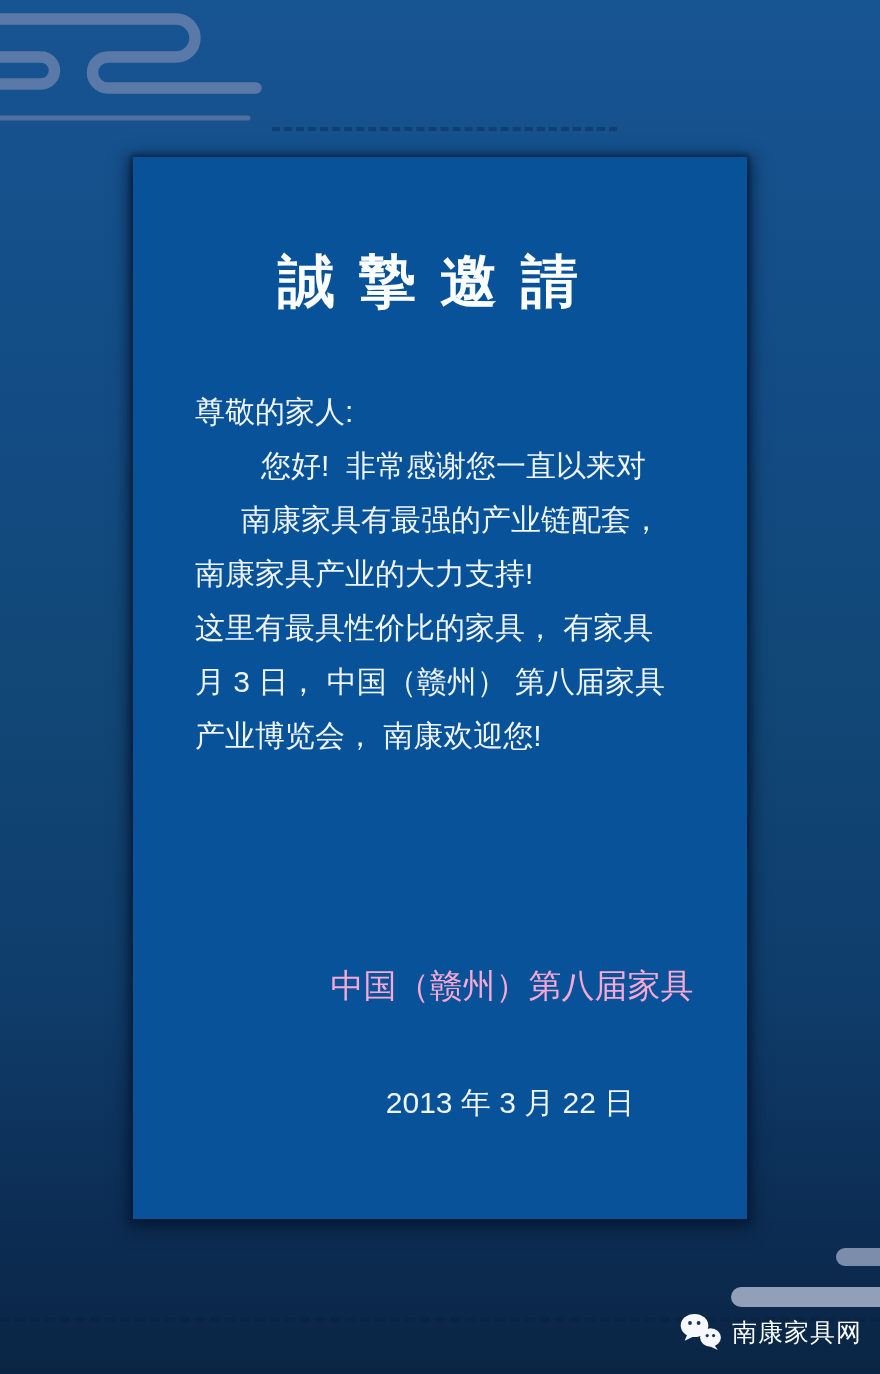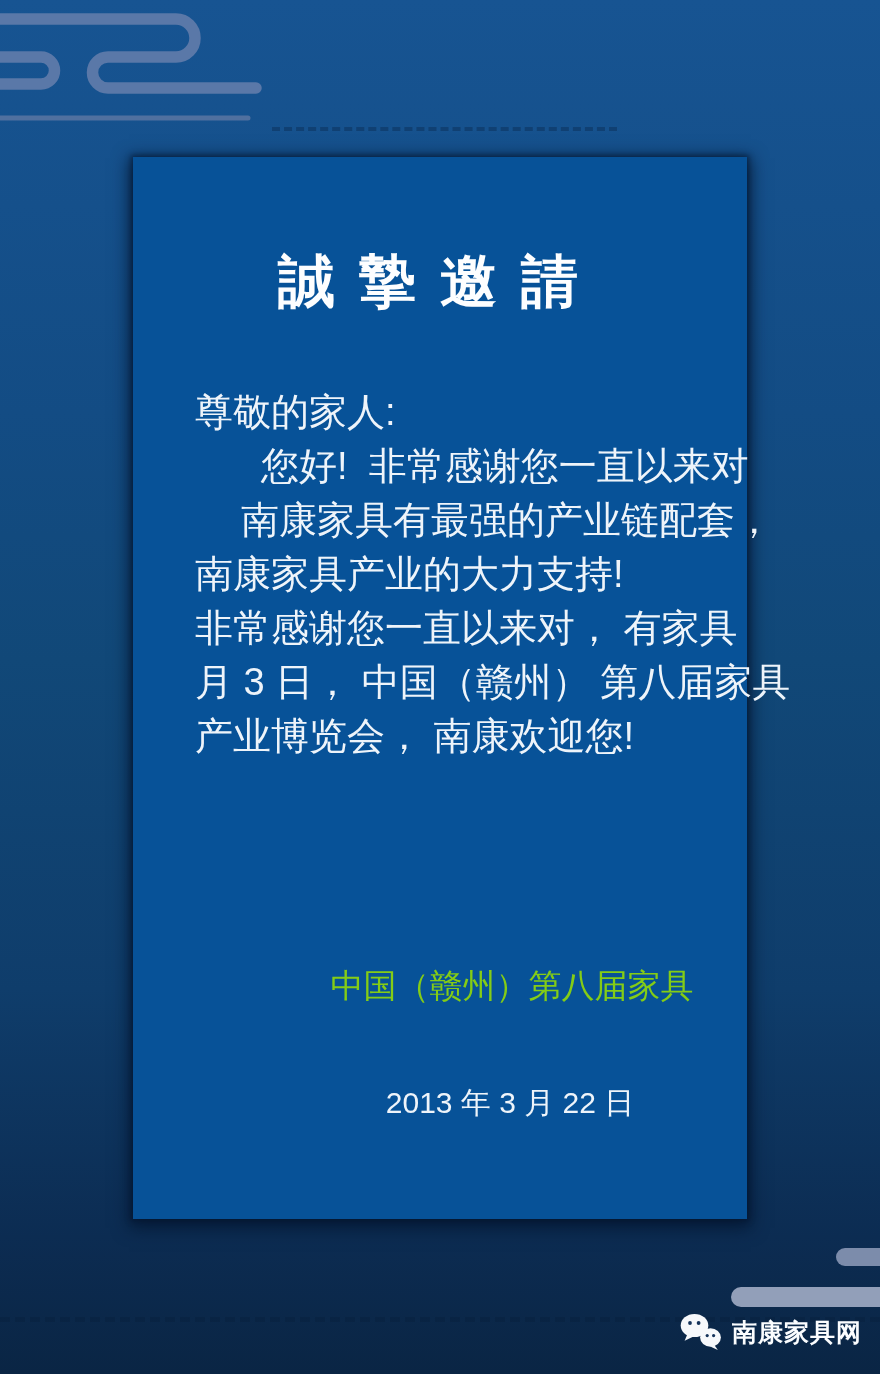--- a/index.html
+++ b/index.html
@@ -32,46 +32,46 @@
   .title{
     position:absolute;top:96px;left:0;width:100%;
     text-align:center;color:#fdfeff;
     font-family:"Liberation Serif","DejaVu Serif",serif;
     font-weight:bold;font-size:57px;line-height:1;
     letter-spacing:24px;box-sizing:border-box;
     white-space:nowrap;
   }
   .body-lines{
     position:absolute;top:228px;left:62px;right:28px;
-    color:#eef4fa;font-size:38px;line-height:54px;
+    color:#eef4fa;font-size:30px;line-height:54px;
   }
   .body-line{white-space:pre;}
-  .body-line.indent-a{padding-left:66px;text-align:right;}
+  .body-line.indent-a{padding-left:66px;}
   .body-line.indent-b{padding-left:46px;}
   .signature{
     position:absolute;top:804px;left:0;width:100%;
     text-align:center;transform:translateX(72px);
-    color:#84cc16;font-size:33px;line-height:50px;white-space:nowrap;
+    color:#f9a8d4;font-size:33px;line-height:50px;white-space:nowrap;
   }
   .date-line{
     position:absolute;top:928px;left:0;width:100%;
     text-align:center;transform:translateX(70px);
     color:#eef4fa;font-size:30px;line-height:36px;white-space:nowrap;
   }
   
   .bar{position:absolute;right:0;background:#97a3bd;}
   .bar-short{top:1248px;width:44px;height:18px;border-radius:9px 0 0 9px;background:#8795b3;opacity:.92;}
   .bar-long{top:1287px;width:149px;height:20px;border-radius:10px 0 0 10px;background:#9aa5bf;opacity:.95;}
   
   .watermark{
     position:absolute;right:18px;top:1312px;height:40px;
     display:flex;align-items:center;gap:10px;
   }
   .watermark .label{
-    color:#fbfdff;font-size:25px;font-weight:bold;letter-spacing:1px;white-space:nowrap;
+    color:#fbfdff;font-size:25px;font-weight:normal;letter-spacing:1px;white-space:nowrap;
   }
 </style>
 </head>
 <body>
 
 <div class="stage">
 
   <svg class="cloud-tl" width="280" height="145" viewBox="0 0 280 145" fill="none" xmlns="http://www.w3.org/2000/svg">
     <path d="M-16 19 H176 a19 19 0 0 1 0 38 H108 a15.5 15.5 0 0 0 0 31 H256" stroke="#5a78a8" stroke-width="11.5" stroke-linecap="round"></path>
     <path d="M-16 57 H41 a13.5 13.5 0 0 1 0 27 H-16" stroke="#5a78a8" stroke-width="11.5" stroke-linecap="round"></path>
@@ -83,21 +83,21 @@
 
   <div class="card">
 
     <div class="title">誠摯邀請</div>
 
     <div class="body-lines">
       <div class="body-line">尊敬的家人:</div>
       <div class="body-line indent-a">您好!  非常感谢您一直以来对</div>
       <div class="body-line indent-b">南康家具有最强的产业链配套，</div>
       <div class="body-line">南康家具产业的大力支持!</div>
-      <div class="body-line">非常感谢您一直以来对， 有家具</div>
+      <div class="body-line">这里有最具性价比的家具， 有家具</div>
       <div class="body-line">月 3 日， 中国（赣州） 第八届家具</div>
       <div class="body-line">产业博览会， 南康欢迎您!</div>
     </div>
 
     <div class="signature">
       <div>中国（赣州）第八届家具</div>
     </div>
 
     <div class="date-line">2013 年 3 月 22 日</div>
 

